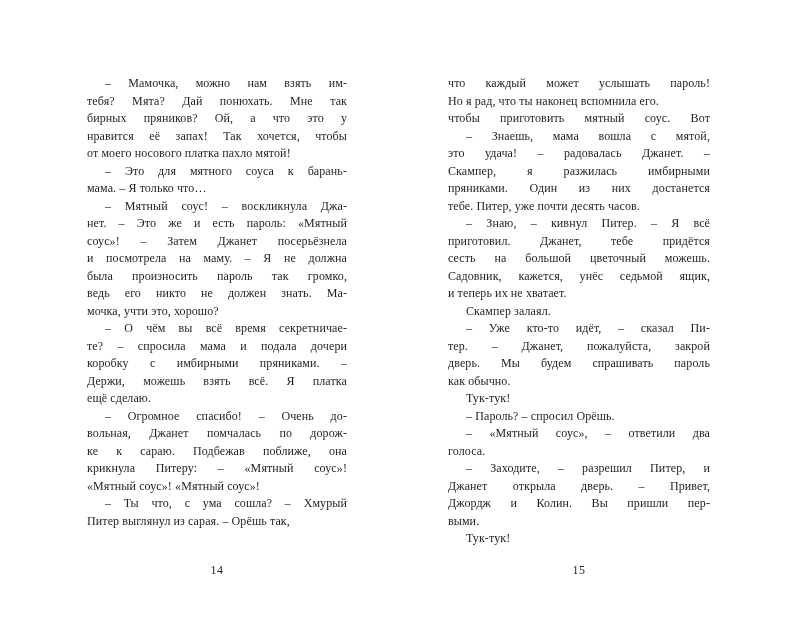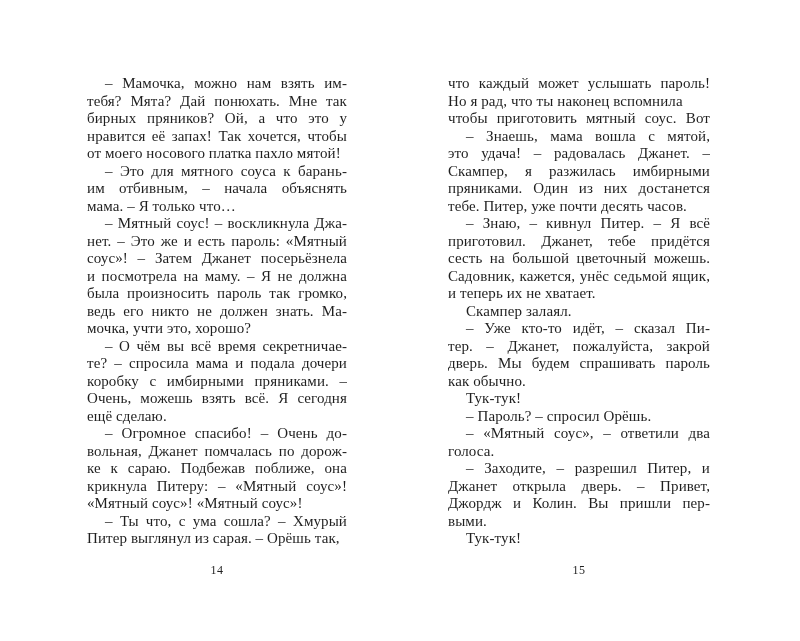--- a/index.html
+++ b/index.html
@@ -19,21 +19,21 @@
     position: absolute;
     top: 75px;
     height: 530px;
   }
   .page-left  { left: 87px;  width: 260px; }
   .page-right { left: 448px; width: 262px; }
   .text-col {
     width: 100%;
   }
   .line {
-    font-size: 15px;
+    font-size: 12px;
     line-height: 17.5px;
     letter-spacing: 0.1px;
     text-align: left;
     overflow: hidden;
     height: 17.5px;
   }
   .line.jst {
     text-align: justify;
     text-align-last: justify;
   }
@@ -55,33 +55,32 @@
 
 <div class="spread" style="color: rgb(31, 31, 31);">
   <section class="page page-left">
     <div class="text-col">
         <div class="line jst ind">– Мамочка, можно нам взять им-</div>
         <div class="line jst">тебя? Мята? Дай понюхать. Мне так</div>
         <div class="line jst">бирных пряников? Ой, а что это у</div>
         <div class="line jst">нравится её запах! Так хочется, чтобы</div>
         <div class="line">от моего носового платка пахло мятой!</div>
         <div class="line jst ind">– Это для мятного соуса к барань-</div>
-        <div class="line jst">им отбивным, – начала объяснять</div>
         <div class="line">мама. – Я только что…</div>
         <div class="line jst ind">– Мятный соус! – воскликнула Джа-</div>
         <div class="line jst">нет. – Это же и есть пароль: «Мятный</div>
         <div class="line jst">соус»! – Затем Джанет посерьёзнела</div>
         <div class="line jst">и посмотрела на маму. – Я не должна</div>
         <div class="line jst">была произносить пароль так громко,</div>
         <div class="line jst">ведь его никто не должен знать. Ма-</div>
         <div class="line">мочка, учти это, хорошо?</div>
         <div class="line jst ind">– О чём вы всё время секретничае-</div>
         <div class="line jst">те? – спросила мама и подала дочери</div>
         <div class="line jst">коробку с имбирными пряниками. –</div>
-        <div class="line jst">Очень, можешь взять всё. Я сегодня</div>
+        <div class="line jst">Держи, можешь взять всё. Я платка</div>
         <div class="line">ещё сделаю.</div>
         <div class="line jst ind">– Огромное спасибо! – Очень до-</div>
         <div class="line jst">вольная, Джанет помчалась по дорож-</div>
         <div class="line jst">ке к сараю. Подбежав поближе, она</div>
         <div class="line jst">крикнула Питеру: – «Мятный соус»!</div>
         <div class="line">«Мятный соус»! «Мятный соус»!</div>
         <div class="line jst ind">– Ты что, с ума сошла? – Хмурый</div>
         <div class="line">Питер выглянул из сарая. – Орёшь так,</div>
       </div>
     <div class="page-num">14</div>

